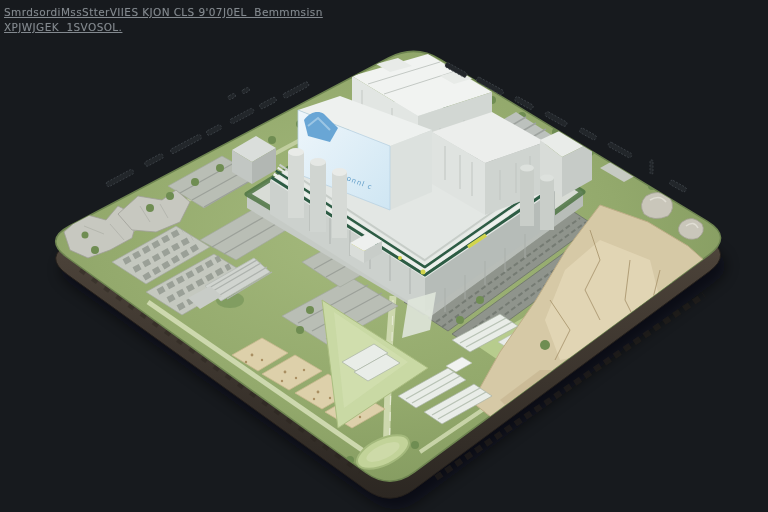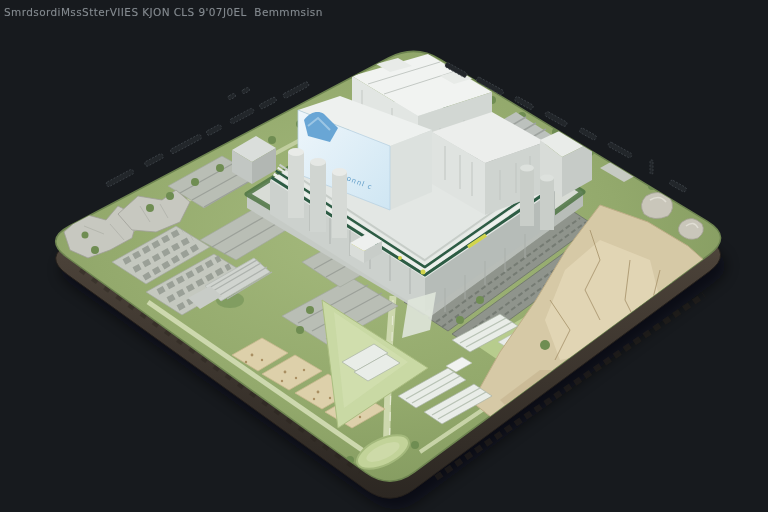--- a/index.html
+++ b/index.html
@@ -1,20 +1,20 @@
 <!DOCTYPE html>
 <html><head>
 <meta charset="utf-8">
 <style>
   html,body{margin:0;padding:0;}
   body{width:768px;height:512px;overflow:hidden;background:#171a1e;font-family:"DejaVu Sans",sans-serif;}
   .stage{position:relative;width:768px;height:512px;background:#171a1e;}
   .caption{position:absolute;left:4px;top:5px;color:#8f969c;font-size:10.5px;line-height:15px;
            letter-spacing:.4px;text-shadow:0 0 1px rgba(255,255,255,.18);opacity:.9;}
-  .caption div{white-space:pre;}
+  .caption div{white-space:pre;text-decoration:underline;}
   svg{position:absolute;left:0;top:0;}
   text.billtxt{font-size:7px;fill:#4a8fc0;letter-spacing:1px;opacity:.85;}
 </style>
 </head>
 <body>
 
 <div class="stage">
 
 <svg width="768" height="512" viewBox="0 0 768 512">
   <defs>
@@ -296,15 +296,16 @@
     <rect x="544" y="116.5" width="24" height="5" rx="2" transform="rotate(29 556 119)"></rect>
     <rect x="579" y="131.5" width="18" height="5" rx="2" transform="rotate(29 588 134)"></rect>
     <rect x="607" y="147.5" width="26" height="5" rx="2" transform="rotate(29 620 150)"></rect>
     <rect x="669" y="183.5" width="18" height="5" rx="2" transform="rotate(29 678 186)"></rect>
     <rect x="650" y="160" width="3" height="14" rx="1"></rect>
   </g>
 </svg>
 
 <div class="caption">
   <div>SmrdsordiMssStterVIIES KJON CLS 9'07J0EL  Bemmmsisn</div>
+  <div>XPJWJGEK  1SVOSOL.</div>
 </div>
 
 </div>
 
 </body></html>

